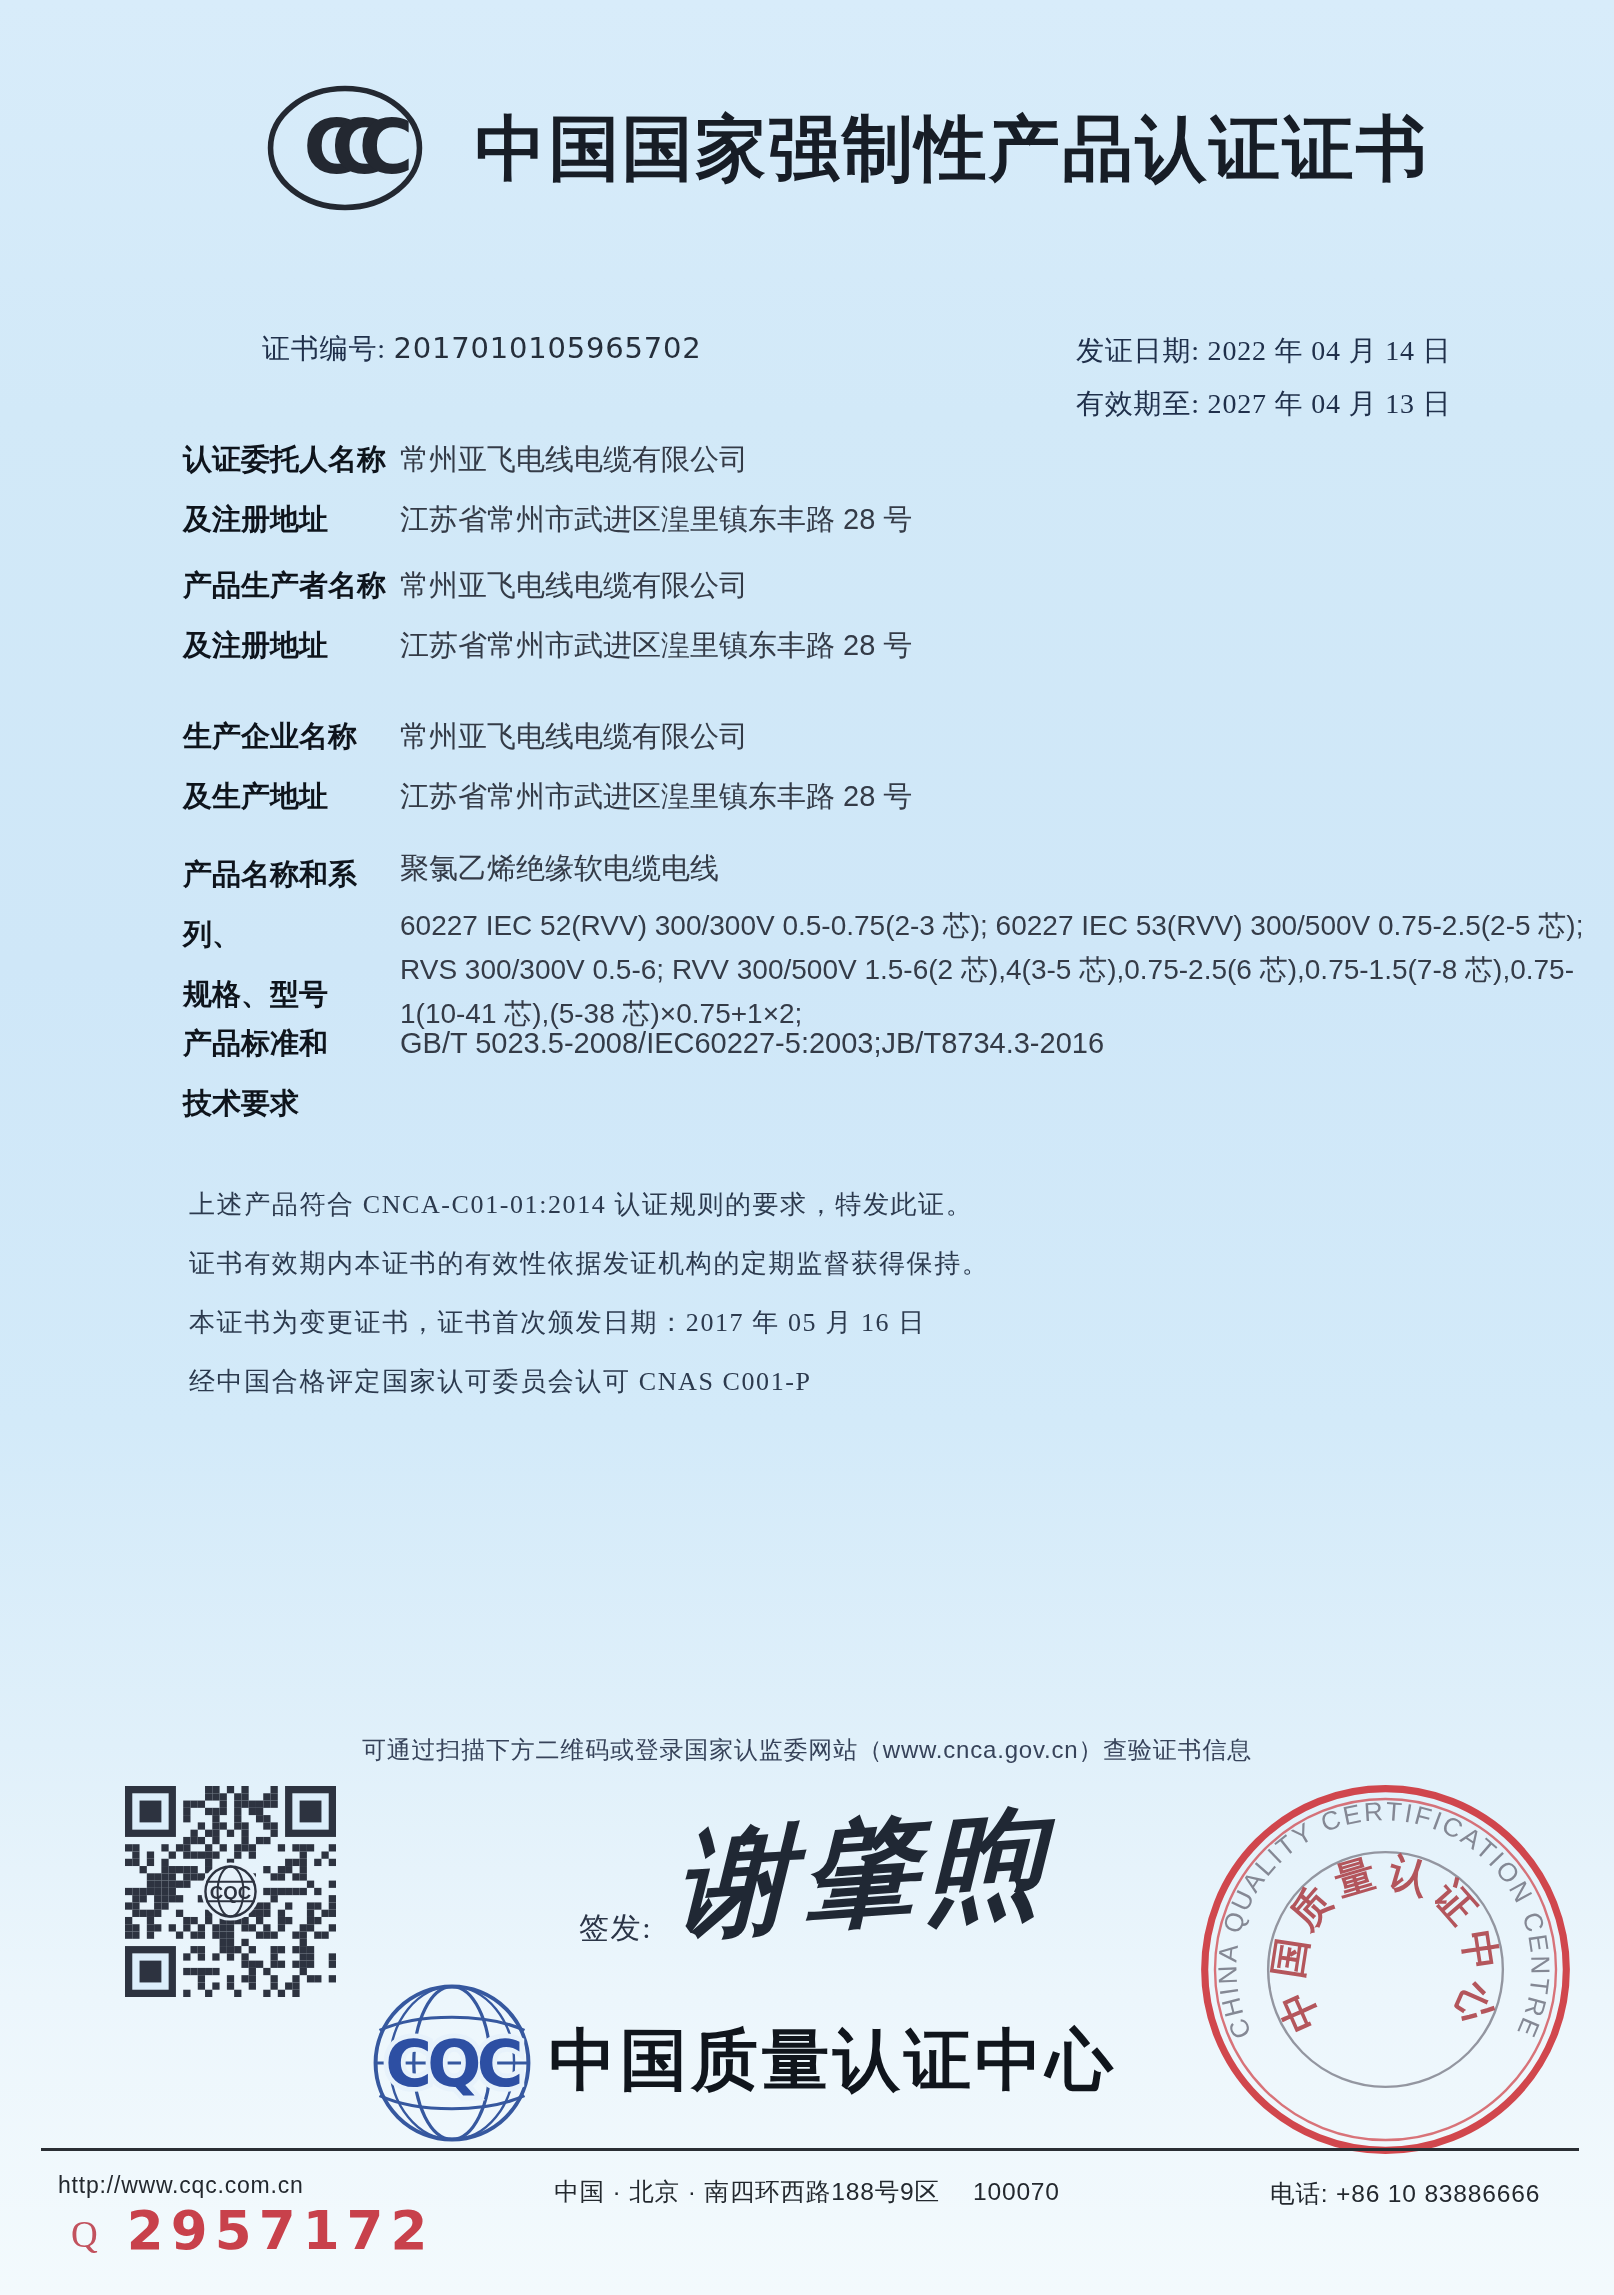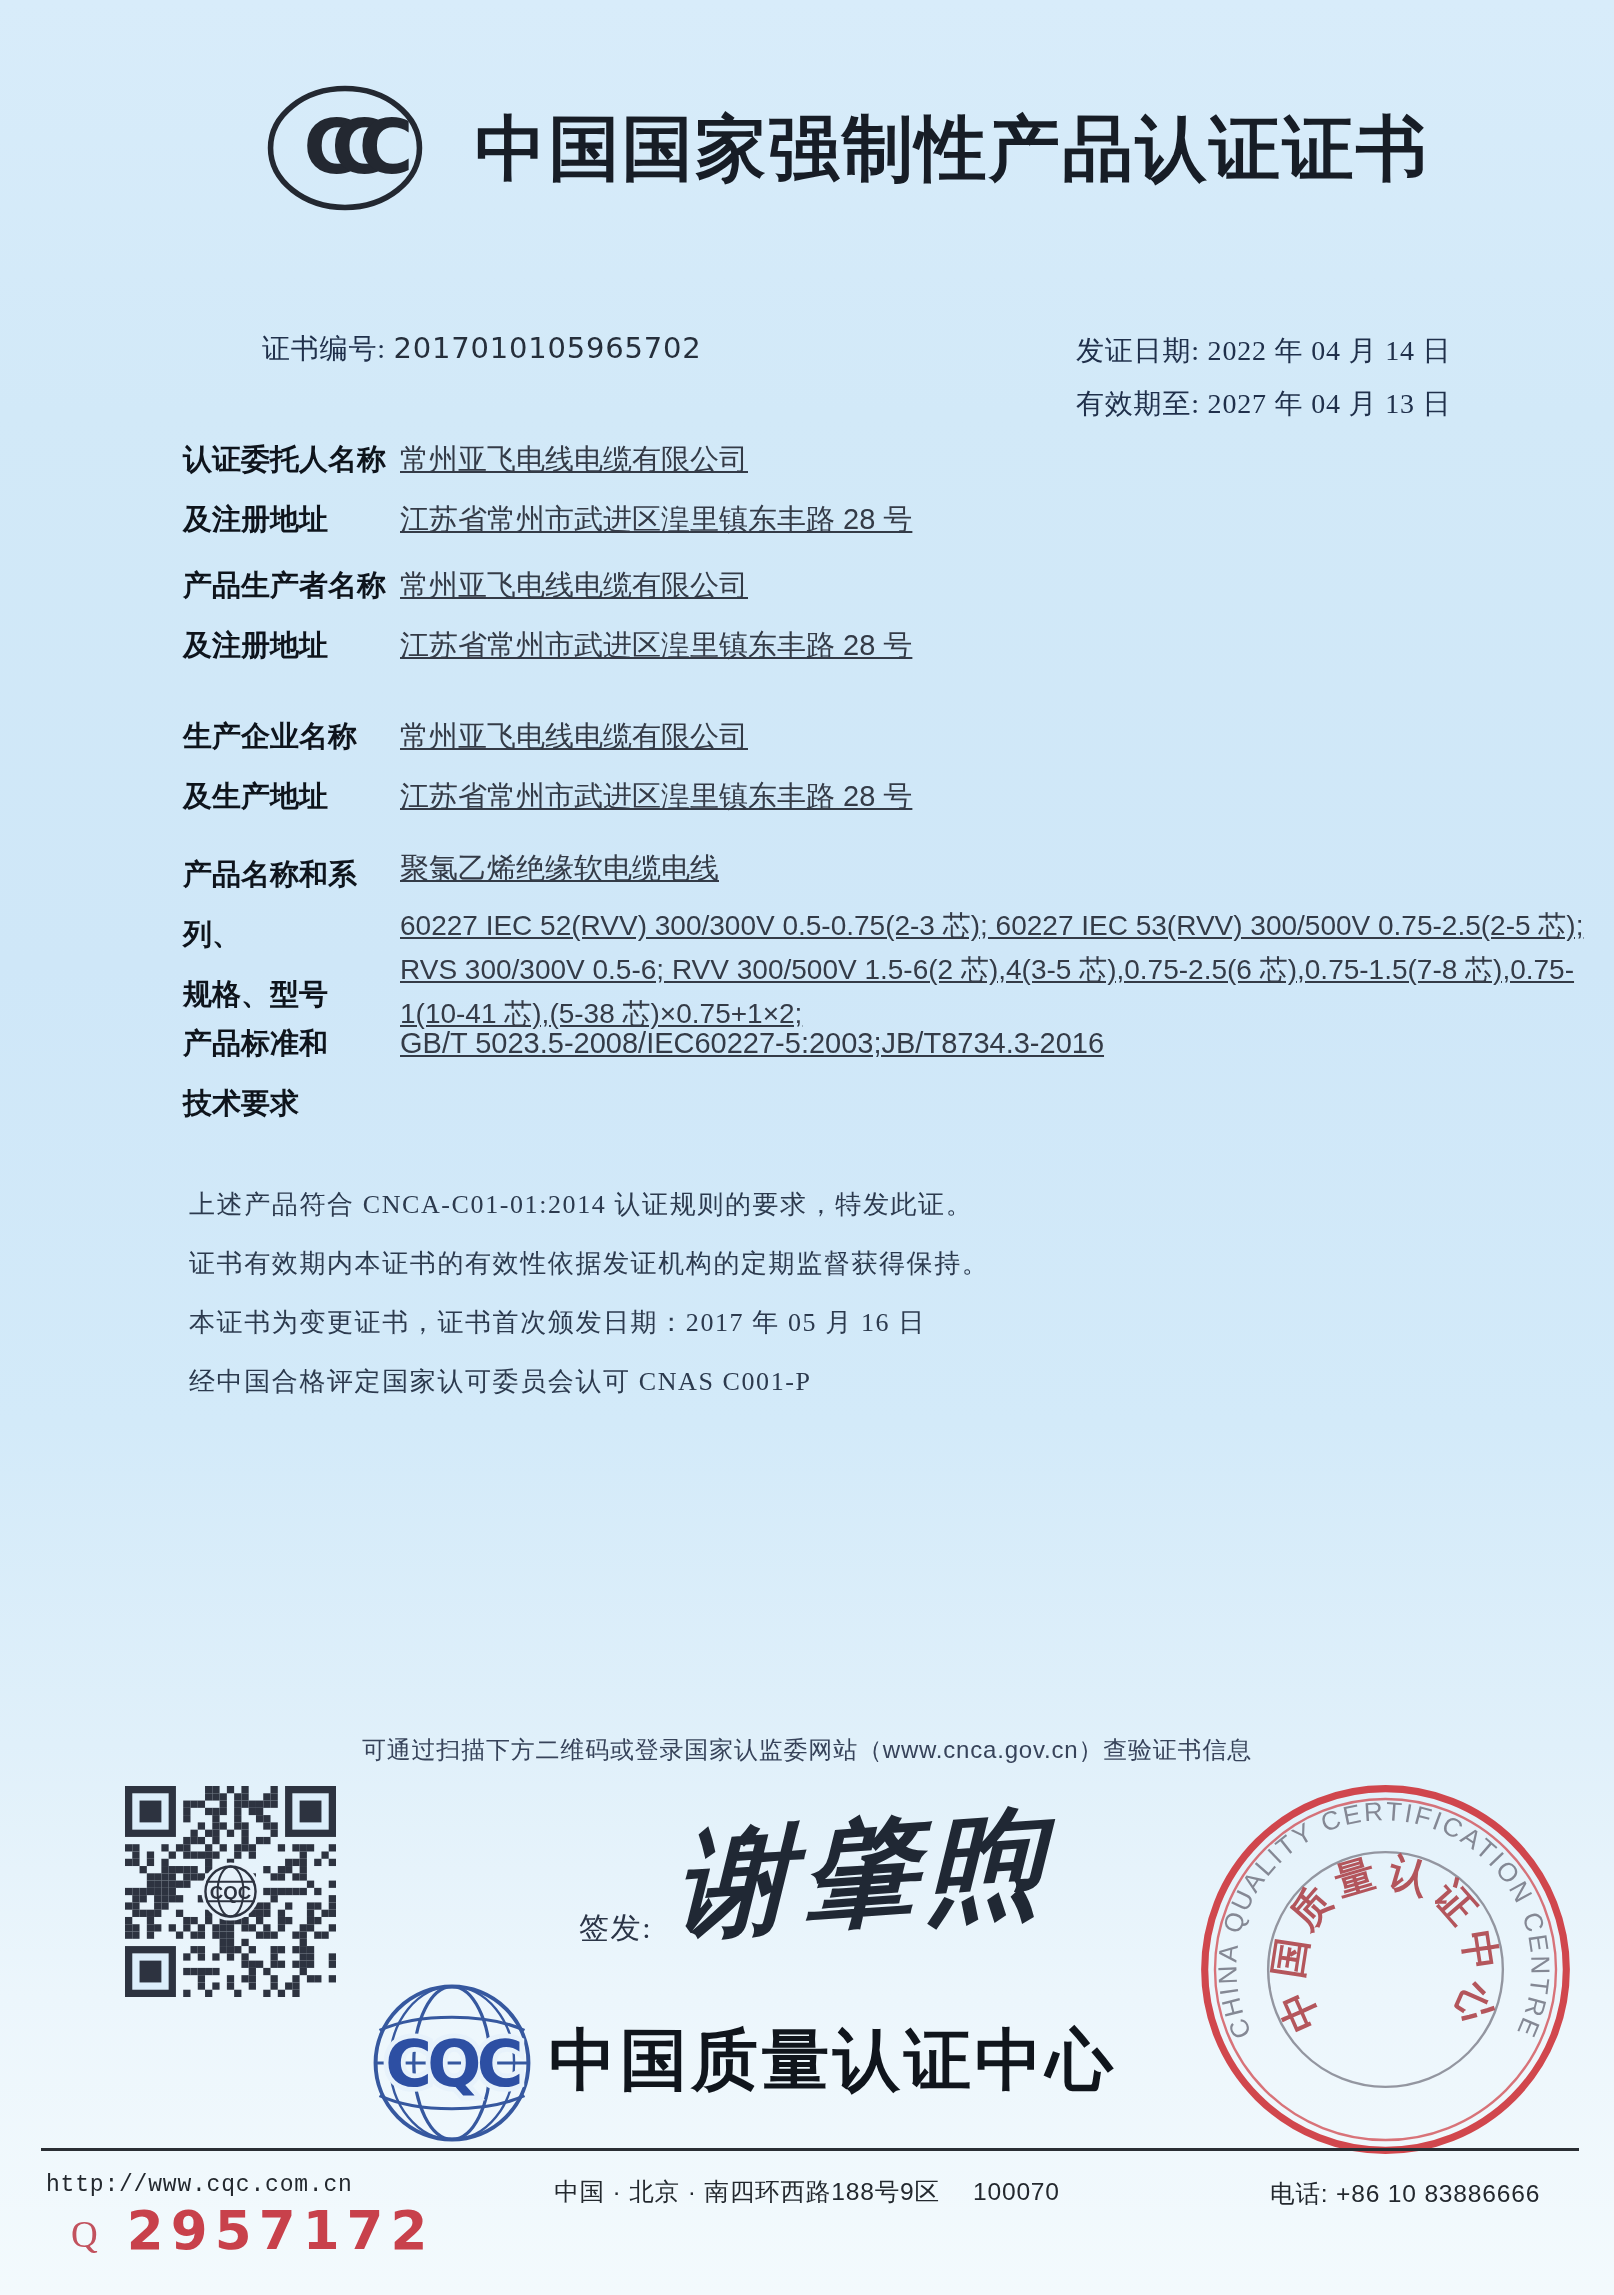--- a/index.html
+++ b/index.html
@@ -16,21 +16,21 @@
   .cert-title { left:475px; top:102px; font-size:71px; font-weight:800; color:#171d26; letter-spacing:2.4px; white-space:nowrap; }
 
   
   .meta-left  { left:262px; top:330px; font-size:28px; color:#20304b; font-family:"Liberation Serif", serif; letter-spacing:0.8px; }
   .meta-left .num { font-family:"DejaVu Sans", sans-serif; font-size:29px; color:#262f3b; letter-spacing:0.8px; }
   .meta-right { left:1076px; top:324px; font-size:28px; color:#20304b; line-height:53px; font-family:"Liberation Serif", serif; letter-spacing:0.8px; white-space:nowrap; }
 
   
   .frow { position:absolute; left:183px; width:1405px; display:flex; }
   .frow .lbl { width:217px; flex:0 0 217px; font-weight:bold; font-size:29px; color:#0e141c; line-height:60px; }
-  .frow .val { flex:1; font-size:29px; color:#343b47; line-height:60px;text-decoration:underline; }
+  .frow .val { flex:1; font-size:29px; color:#343b47; line-height:60px; }
   .row-0 { top:429px; } .row-1 { top:555px; } .row-2 { top:706px; } .row-3 { top:844px; } .row-4 { top:1013px; }
   .spec-text { font-size:28px; line-height:44px; width:1184px; color:#343b47;margin-top:12px; }
   .prodname  { line-height:48px; }
 
   
   .statements { left:189px; top:1175px; font-family:"Liberation Serif", serif; font-size:26px; color:#2c3a4e; line-height:59px; letter-spacing:1.6px; }
 
   
   .qr-note { left:0; top:1734px; width:1614px; text-align:center; font-size:24px; color:#37435a; letter-spacing:0.8px; }
 
@@ -39,21 +39,21 @@
   .sign-label { left:579px; top:1908px; font-size:30px; color:#2b3547; font-family:"Liberation Serif", serif; letter-spacing:1.6px; }
   .sign-name  { left:675px; top:1795px; font-size:117px; font-weight:700; font-style:italic;
                 font-family:"DejaVu Serif", serif; color:#202834; letter-spacing:8px;
                 transform:rotate(-4deg) skewX(-4deg); white-space:nowrap; }
   .cqc-globe { left:370px; top:1981px; width:164px; height:164px; }
   .issuer-name { left:549px; top:2015px; font-size:67px; font-weight:700; color:#10151c; letter-spacing:4px; white-space:nowrap; }
   .stamp { left:1192px; top:1776px; width:387px; height:387px; opacity:.93; }
 
   
   .footer-rule { left:41px; top:2148px; width:1538px; height:3.2px; background:#2a2e34; }
-  .footer-url { left:46px; top:2172px; font-family:Liberation Mono, monospace; font-size:23px; color:#23282e; letter-spacing:0.8px; }
+  .footer-url { left:58px; top:2172px; font-family:Liberation Sans, sans-serif; font-size:23px; color:#23282e; letter-spacing:0.8px; }
   .footer-addr { left:0; top:2175px; width:1614px; text-align:center; font-size:24.6px; color:#23282e; letter-spacing:0.8px; }
   .footer-phone { left:1270px; top:2177px; font-size:24.6px; color:#23282e; letter-spacing:0.8px; white-space:nowrap; }
   .serial { left:71px; top:2200px; display:inline-flex; align-items:flex-end; gap:29px; }
   .serial .q { font-size:37px; color:#c2525e; padding-bottom:4.8px; font-family:"Liberation Serif", serif; }
   .serial .digits { font-size:53px; font-weight:700; color:#c8414b; letter-spacing:7.1px; font-family:"DejaVu Sans", sans-serif; }
 </style>
 </head>
 <body>
 
 <div class="page">

